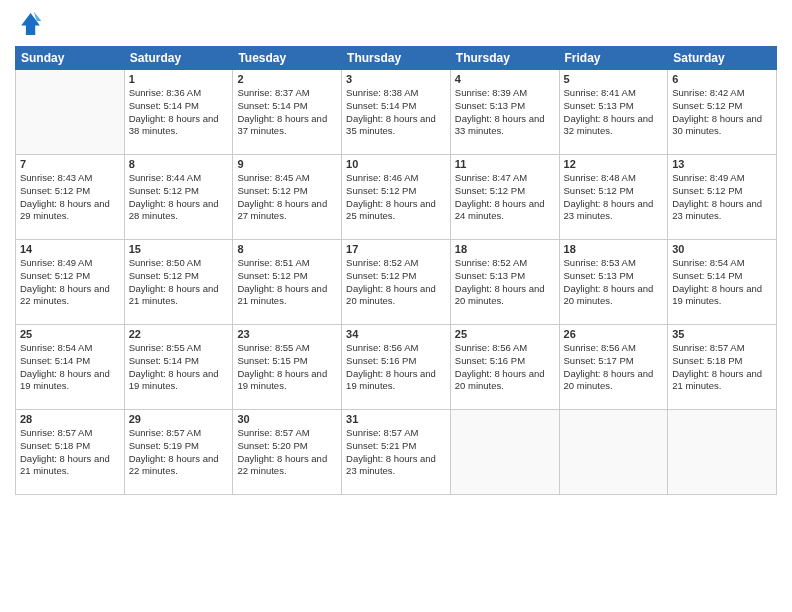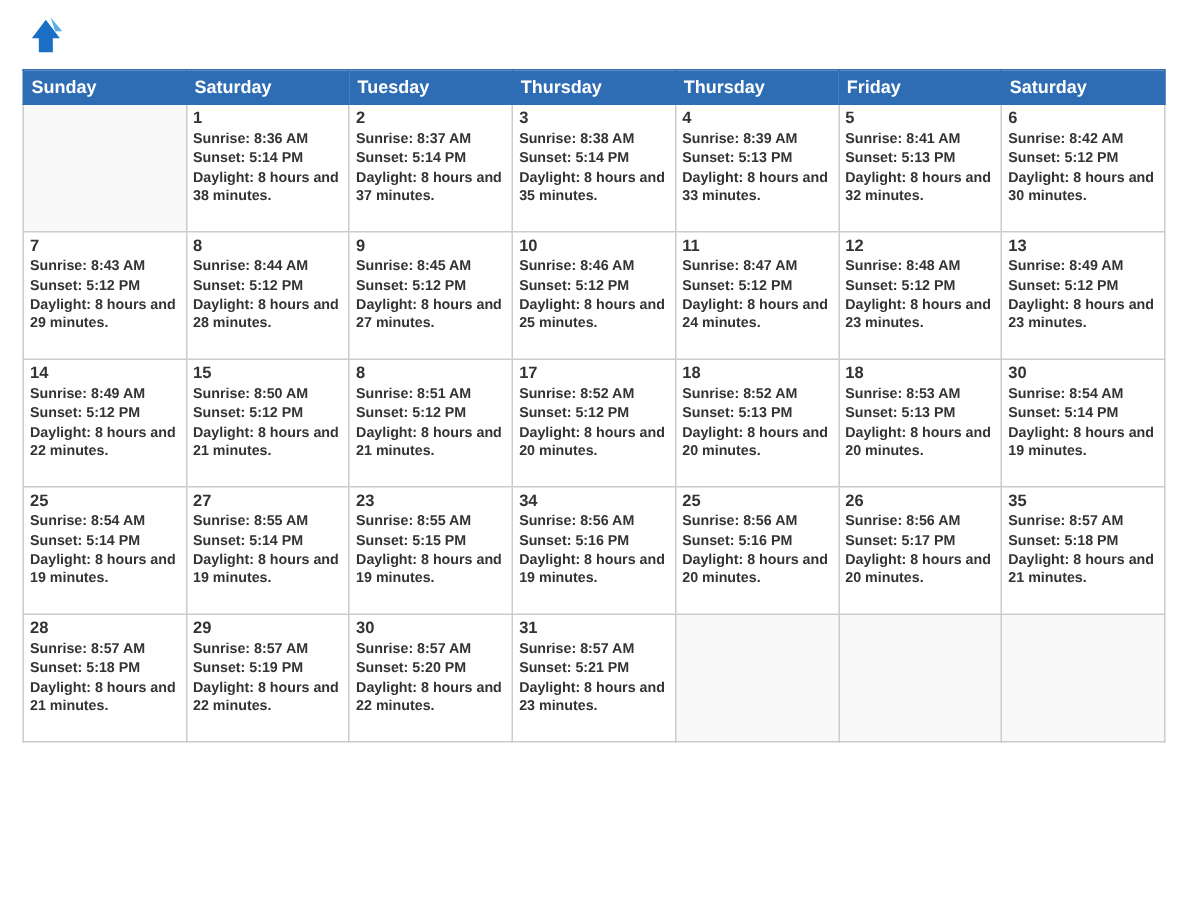--- a/index.html
+++ b/index.html
@@ -79,21 +79,20 @@
     .day-num {
       font-weight: bold;
       font-size: 11px;
       display: block;
       margin-bottom: 2px;
     }
     .day-info {
       font-size: 9.5px;
       line-height: 1.35;
       color: #333;
-      font-weight: bold;
     }
   </style>
 </head>
 <body>
 
 <div class="container">
   <div class="header">
     <div class="logo">
       <svg class="logo-icon" viewBox="0 0 36 36">
         <polygon points="20,4 32,20 26,20 26,32 14,32 14,20 8,20" fill="#1a6fc4"></polygon>
@@ -209,21 +208,21 @@
             <span class="day-num">30</span>
             <div class="day-info">Sunrise: 8:54 AM<br>Sunset: 5:14 PM<br>Daylight: 8 hours and 19 minutes.</div>
           </td>
         </tr>
         <tr>
           <td>
             <span class="day-num">25</span>
             <div class="day-info">Sunrise: 8:54 AM<br>Sunset: 5:14 PM<br>Daylight: 8 hours and 19 minutes.</div>
           </td>
           <td>
-            <span class="day-num">27</span>
+            <span class="day-num">22</span>
             <div class="day-info">Sunrise: 8:55 AM<br>Sunset: 5:14 PM<br>Daylight: 8 hours and 19 minutes.</div>
           </td>
           <td>
             <span class="day-num">23</span>
             <div class="day-info">Sunrise: 8:55 AM<br>Sunset: 5:15 PM<br>Daylight: 8 hours and 19 minutes.</div>
           </td>
           <td>
             <span class="day-num">34</span>
             <div class="day-info">Sunrise: 8:56 AM<br>Sunset: 5:16 PM<br>Daylight: 8 hours and 19 minutes.</div>
           </td>

